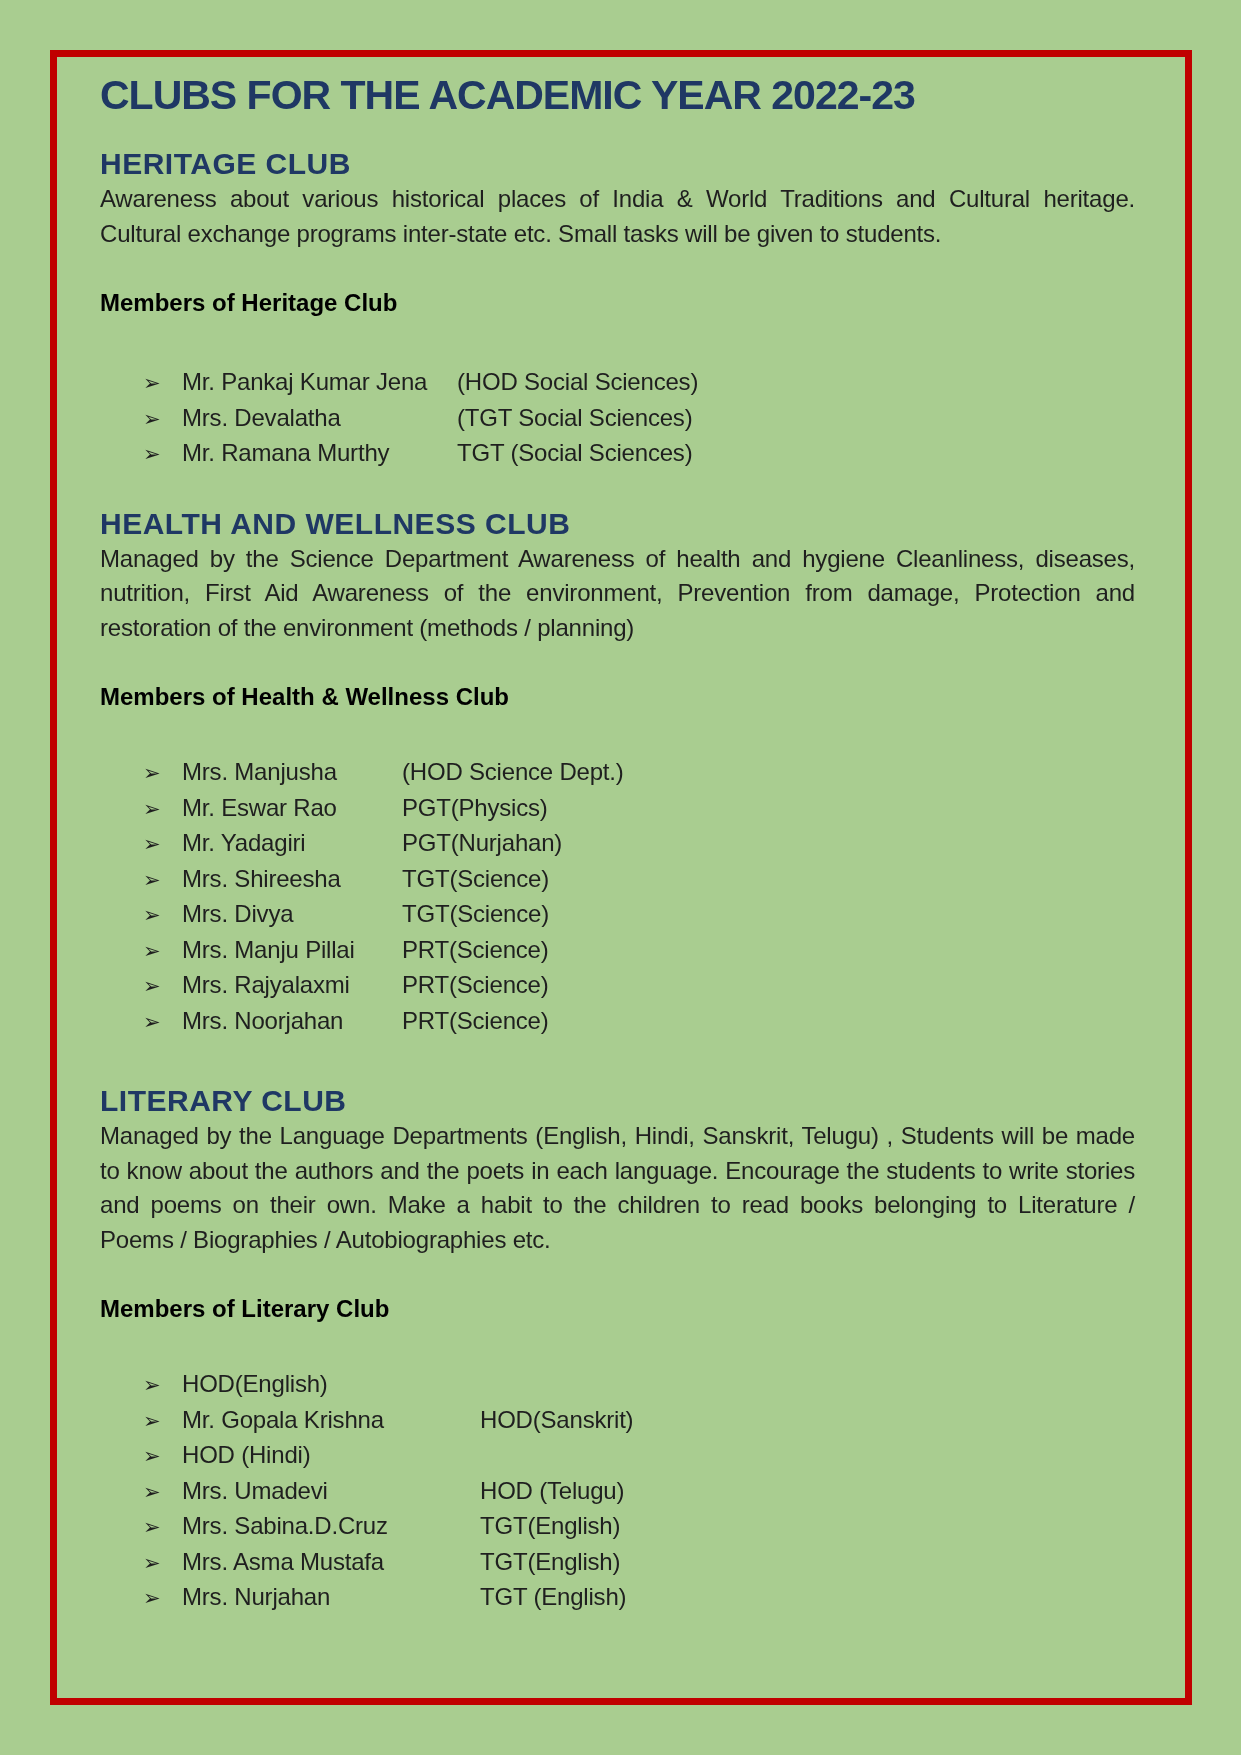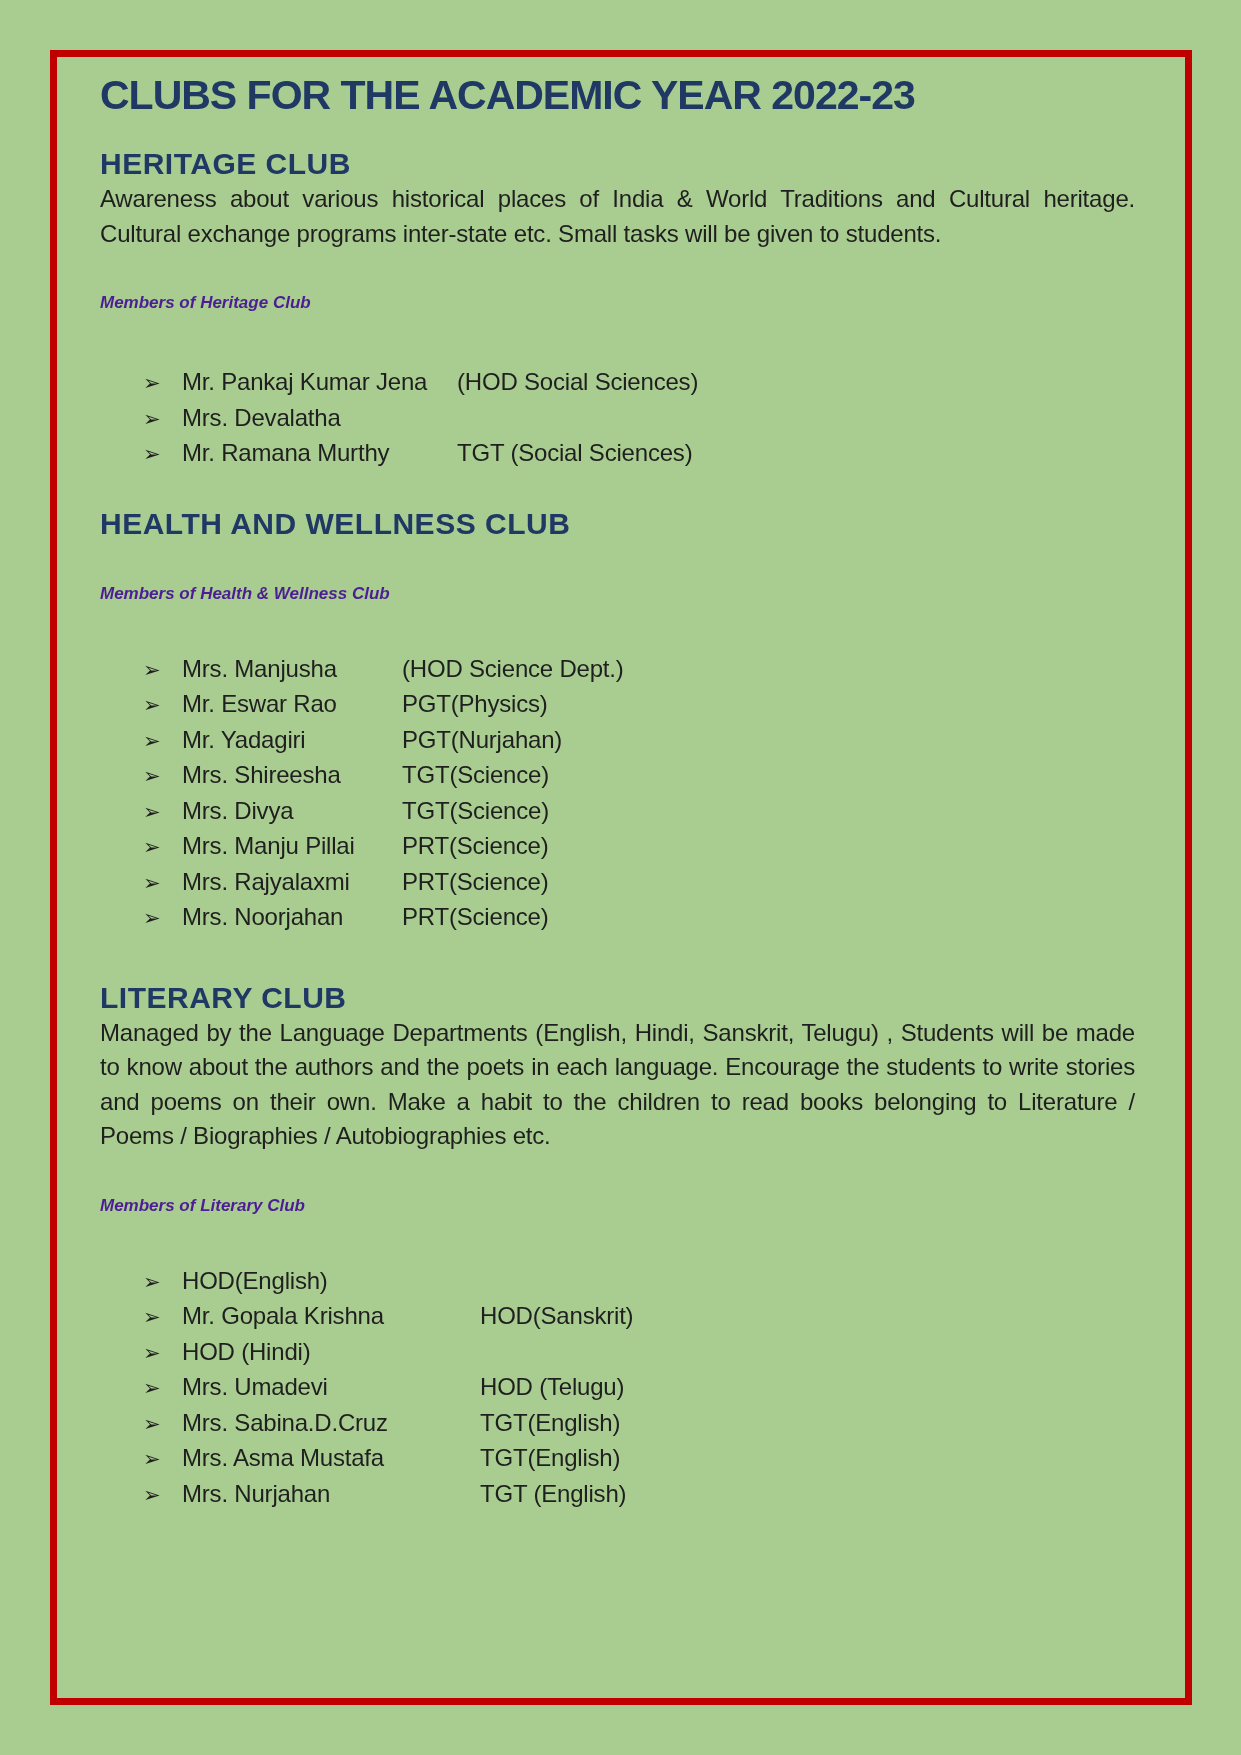--- a/index.html
+++ b/index.html
@@ -50,25 +50,24 @@
     margin: 0;
     font-size: 24px;
     line-height: 34.5px;
     letter-spacing: -0.2px;
     text-align: justify;
     text-justify: inter-word;
     color: #1f1f1f;
   }
   .members-heading {
     margin: 36px 0 0 0;
-    font-size: 17px;
+    font-size: 24px;
     line-height: 32px;
     font-weight: bold;
-    color: #4c1d95;
-    font-style: italic;
+    color: #000000;
   }
   .member-list {
     margin: 46px 0 0 0;
     padding: 0 0 0 43px;
     list-style: none;
   }
   .section-health .member-list { margin-top: 42px; }
   .section-literary .member-list { margin-top: 42px; }
   .member-row {
     display: flex;
@@ -104,31 +103,33 @@
     <h3 class="members-heading">Members of Heritage Club</h3>
     <ul class="member-list">
       <li class="member-row">
         <span class="bullet">➢</span>
         <span class="member-name">Mr. Pankaj Kumar Jena</span>
         <span class="member-role">(HOD Social Sciences)</span>
       </li>
       <li class="member-row">
         <span class="bullet">➢</span>
         <span class="member-name">Mrs. Devalatha</span>
+        <span class="member-role">(TGT Social Sciences)</span>
       </li>
       <li class="member-row">
         <span class="bullet">➢</span>
         <span class="member-name">Mr. Ramana Murthy</span>
         <span class="member-role">TGT (Social Sciences)</span>
       </li>
     </ul>
   </section>
 
   <section class="section-health">
     <h2 class="section-heading">HEALTH AND WELLNESS CLUB</h2>
+    <p class="section-description">Managed by the Science Department Awareness of health and hygiene Cleanliness, diseases, nutrition, First Aid Awareness of the environment, Prevention from damage, Protection and restoration of the environment (methods / planning)</p>
     <h3 class="members-heading">Members of Health &amp; Wellness Club</h3>
     <ul class="member-list">
       <li class="member-row">
         <span class="bullet">➢</span>
         <span class="member-name">Mrs. Manjusha</span>
         <span class="member-role">(HOD Science Dept.)</span>
       </li>
       <li class="member-row">
         <span class="bullet">➢</span>
         <span class="member-name">Mr. Eswar Rao</span>

